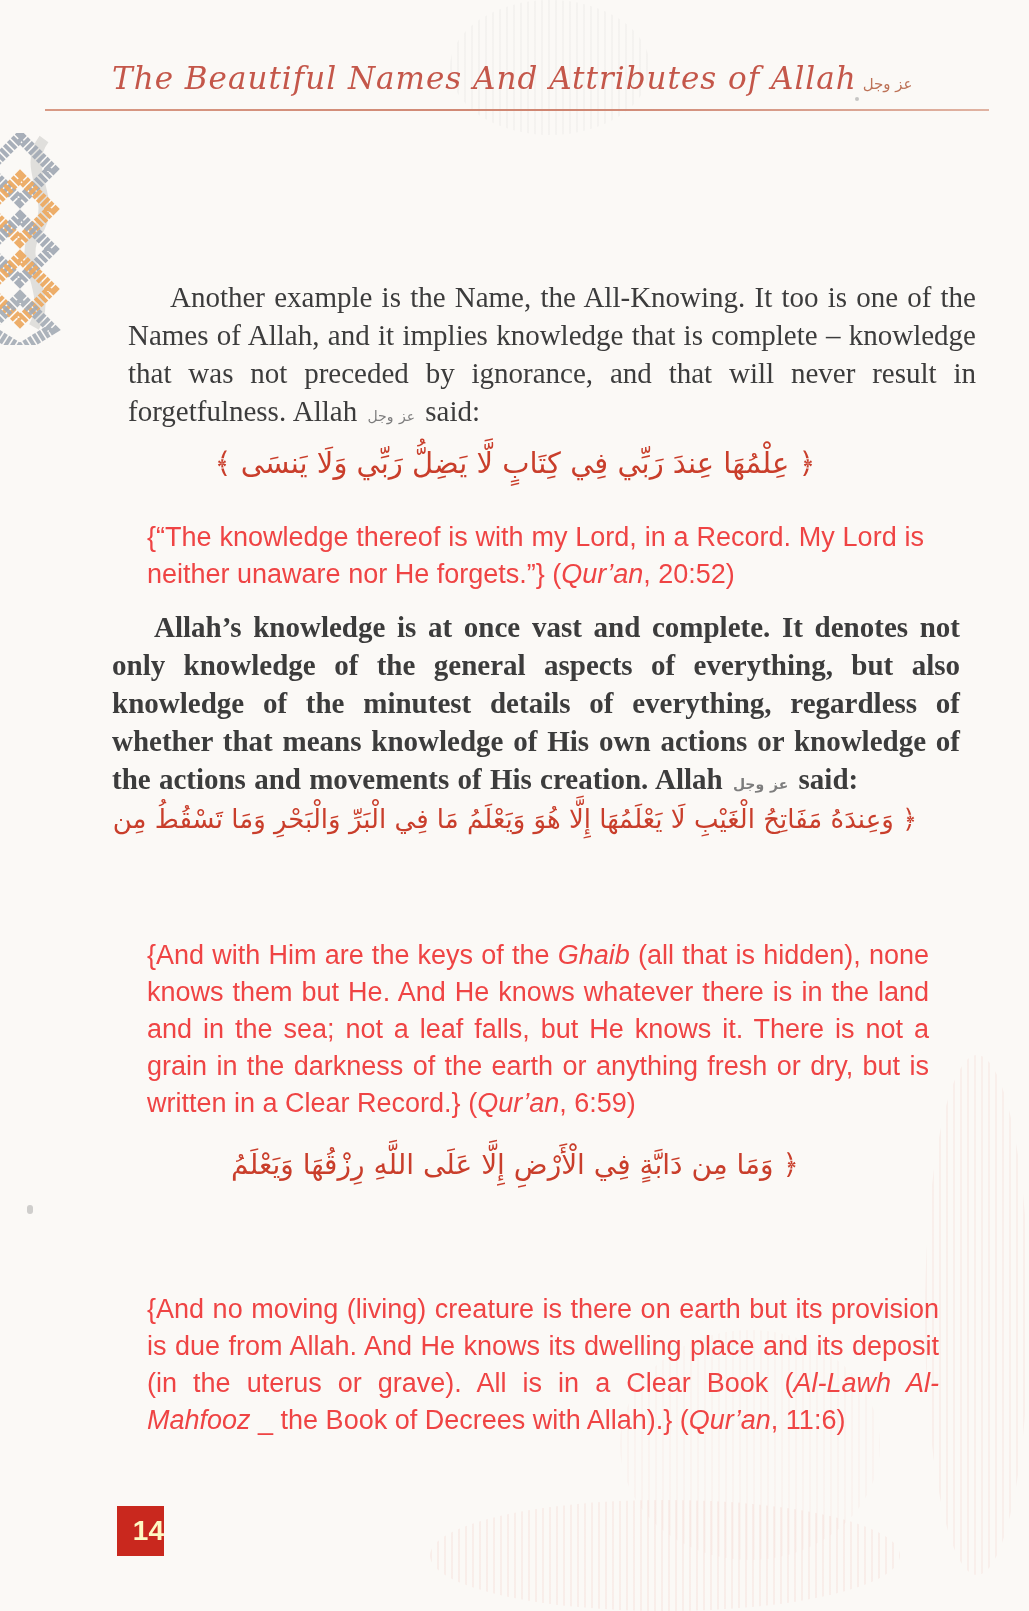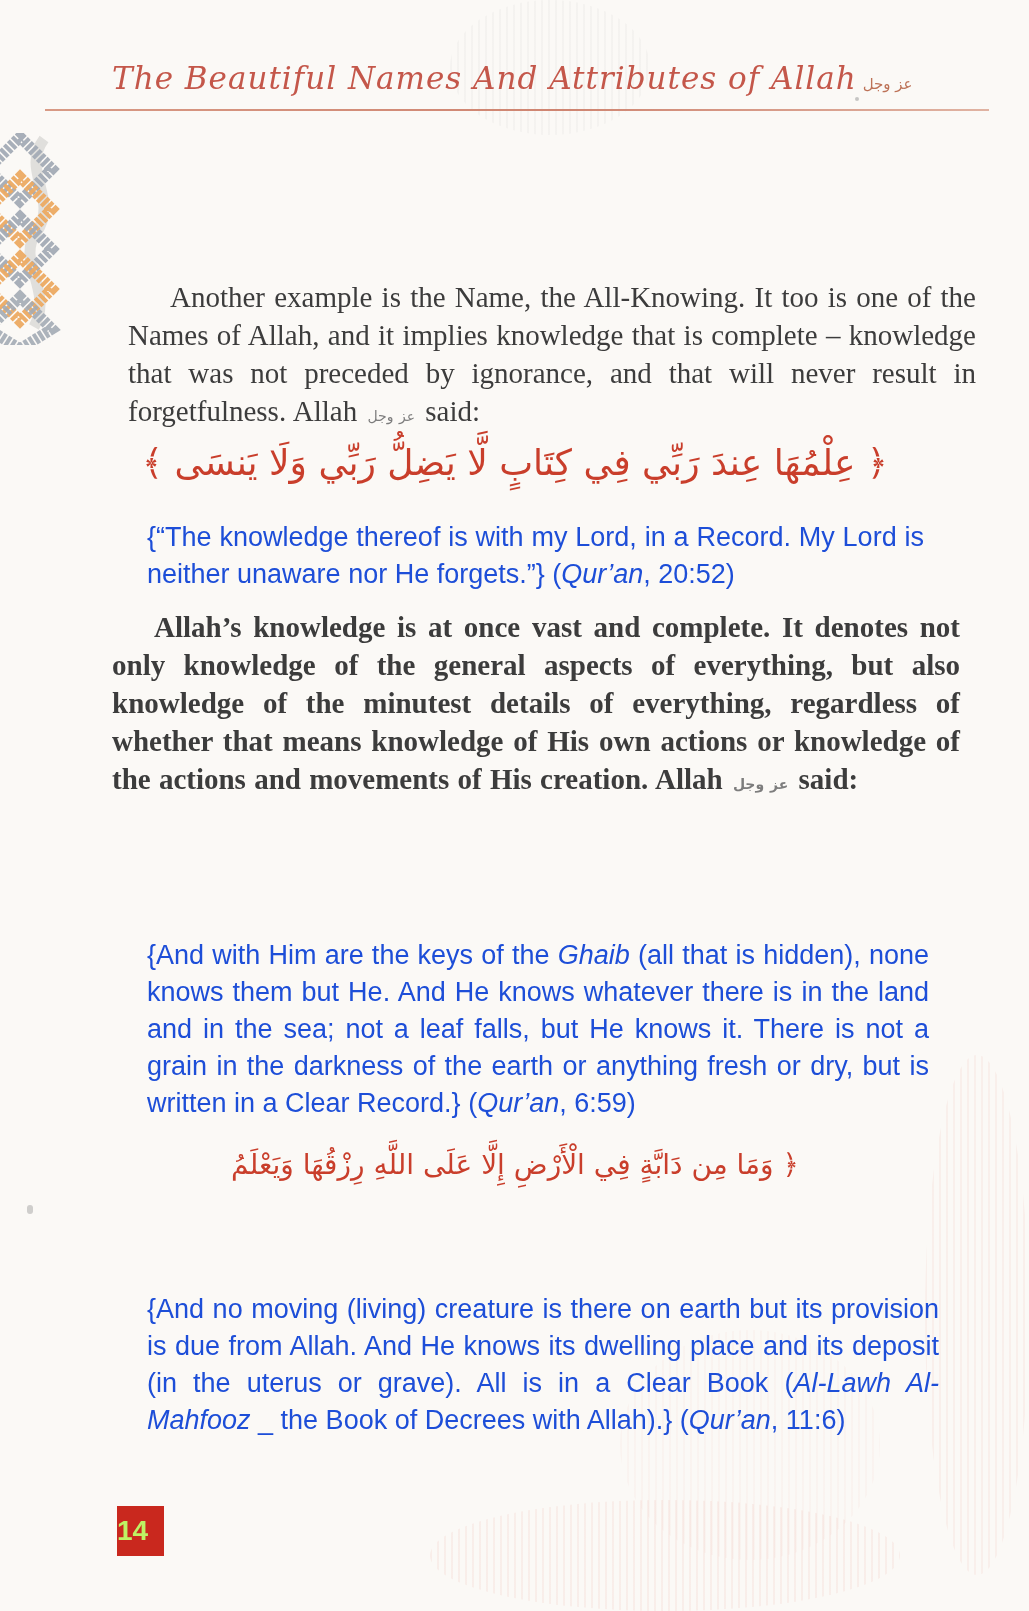--- a/index.html
+++ b/index.html
@@ -56,46 +56,46 @@
 
   
   .verse{
     position:absolute;left:90px;width:850px;
     direction:rtl;
     font-family:"DejaVu Sans", sans-serif;
     color:#c93e2b;
     text-align:center;
   }
   .verse .vline{display:block;}
-  #verse1{top:437px;font-size:36px;line-height:52px;}
+  #verse1{top:437px;font-size:29px;line-height:52px;}
   #verse2{top:788px;left:84px;width:862px;font-size:26px;line-height:62px;}
   #verse3{top:1122px;left:90px;width:850px;font-size:28px;line-height:85px;}
 
   
   .trans{
     position:absolute;left:147px;
     font-family:"Liberation Sans", sans-serif;
     font-size:27px;line-height:37px;
-    color:#1d4ed8;
+    color:#ef4444;
     text-align:justify;
   }
   .trans .it{font-style:italic;}
   #trans1{top:492px;width:777px;}
   #trans2{top:910px;width:782px;}
   #trans3{top:1283px;width:792px;margin-top:8px;}
 
   
   .page-badge{
     position:absolute;left:117px;top:1506px;
     width:47px;height:50px;
     background:#c9281e;
-    color:#bef264;
+    color:#fef9c3;
     font-family:"Liberation Sans", sans-serif;
     font-size:28px;font-weight:bold;
-    display:flex;align-items:center;justify-content:flex-start;
+    display:flex;align-items:center;justify-content:flex-end;
   }
 
   
   .knot{
     position:absolute;left:0;top:133px;width:62px;height:212px;
     overflow:hidden;
   }
 
   
   .tex{
@@ -153,20 +153,21 @@
 
   <div class="verse" id="verse1">
     <span class="vline">﴿ عِلْمُهَا عِندَ رَبِّي فِي كِتَابٍ لَّا يَضِلُّ رَبِّي وَلَا يَنسَى ﴾</span>
   </div>
 
   <p class="trans" id="trans1"><span>{“The knowledge thereof is with my Lord, in a Record. My Lord is neither unaware nor He forgets.”} (</span><span class="it">Qur’an</span><span>, 20:52)</span></p>
 
   <p class="para indent" id="para3"><span>Allah’s knowledge is at once vast and complete. It denotes not only knowledge of the general aspects of everything, but also knowledge of the minutest details of everything, regardless of whether that means knowledge of His own actions or knowledge of the actions and movements of His creation. Allah  </span><span class="allah-ornament">عز وجل</span><span> said:</span></p>
 
   <div class="verse" id="verse2">
+    <span class="vline">﴿ وَعِندَهُ مَفَاتِحُ الْغَيْبِ لَا يَعْلَمُهَا إِلَّا هُوَ وَيَعْلَمُ مَا فِي الْبَرِّ وَالْبَحْرِ وَمَا تَسْقُطُ مِن</span>
   </div>
 
   <p class="trans" id="trans2"><span>{And with Him are the keys of the </span><span class="it">Ghaib</span><span> (all that is hidden), none knows them but He. And He knows whatever there is in the land and in the sea; not a leaf falls, but He knows it. There is not a grain in the darkness of the earth or anything fresh or dry, but is written in a Clear Record.} (</span><span class="it">Qur’an</span><span>, 6:59)</span></p>
 
   <div class="verse" id="verse3">
     <span class="vline">﴿ وَمَا مِن دَابَّةٍ فِي الْأَرْضِ إِلَّا عَلَى اللَّهِ رِزْقُهَا وَيَعْلَمُ</span>
   </div>
 
   <p class="trans" id="trans3"><span>{And no moving (living) creature is there on earth but its provision is due from Allah. And He knows its dwelling place and its deposit (in the uterus or grave). All is in a Clear Book (</span><span class="it">Al-Lawh Al-Mahfooz</span><span> _ the Book of Decrees with Allah).} (</span><span class="it">Qur’an</span><span>, 11:6)</span></p>
 

